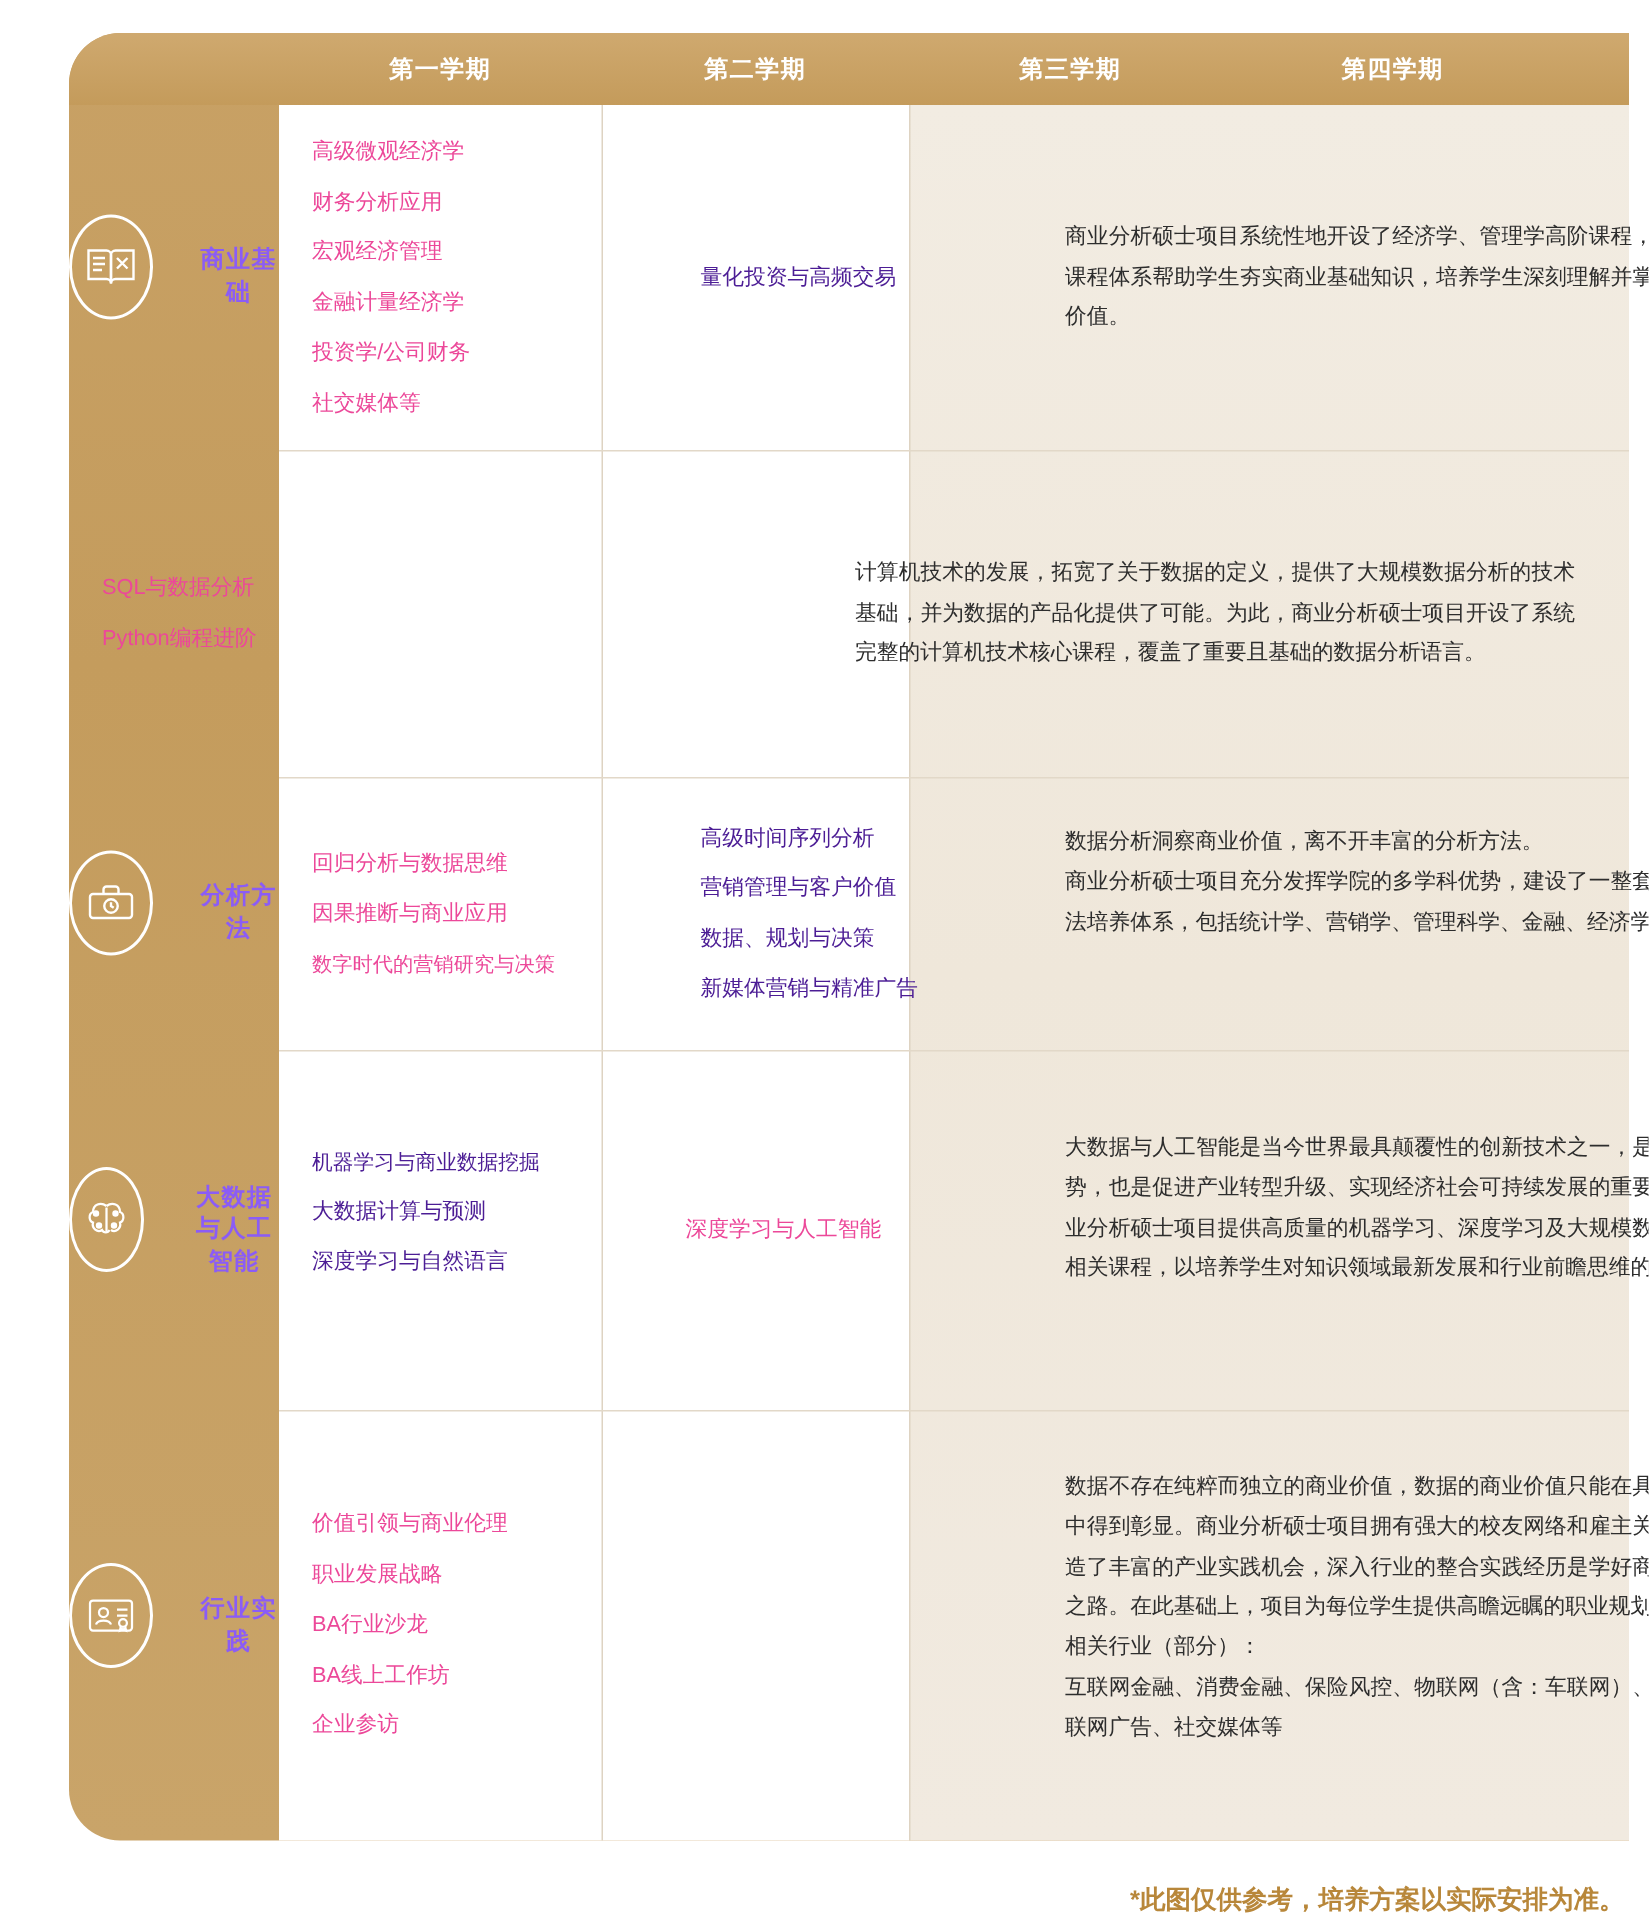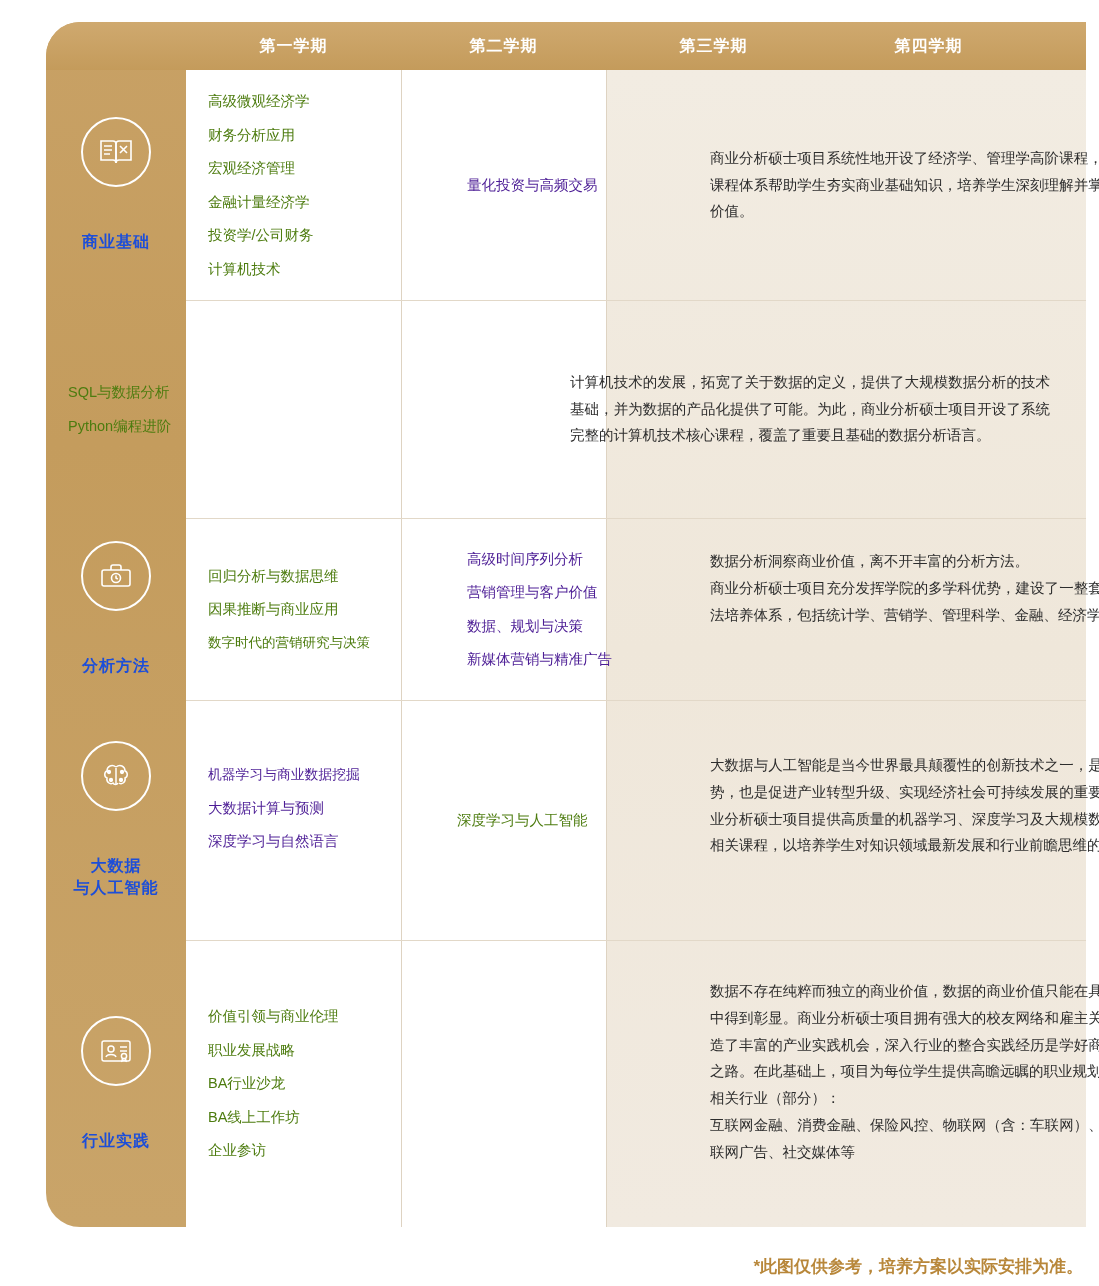--- a/index.html
+++ b/index.html
@@ -114,24 +114,24 @@
     left: 30px;
     width: 1040px;
     z-index: 6;
     display: flex;
   }
 
   .cat-cell {
     flex: 0 0 140px;
     position: relative;
     display: flex;
-    flex-direction: column;
+    flex-direction: row;
     align-items: center;
     justify-content: center;
-    color: #1d4ed8;
+    color: #8b5cf6;
     gap: 30px;
   }
   .cat-icon {
     width: 66px;
     height: 66px;
     border: 2px solid #ffffff;
     border-radius: 50%;
     display: flex;
     align-items: center;
     justify-content: center;
@@ -156,21 +156,21 @@
   .sem1 { flex: 0 0 215px; }
   .sem2 { flex: 0 0 205px; }
 
   .course {
     font-size: 14.5px;
     line-height: 1;
     margin: 0 0 19px 0;
     white-space: nowrap;
   }
   .course:last-child { margin-bottom: 0; }
-  .c-gold { color: #4d7c0f; }
+  .c-gold { color: #ec4899; }
   .c-blue { color: #4c1d95; }
 
   .desc-cell {
     flex: 0 0 480px;
     padding: 0 28px 0 16px;
     display: flex;
     flex-direction: column;
     justify-content: center;
   }
   .desc-text {
@@ -229,21 +229,21 @@
         </svg>
       </div>
       <div class="cat-label">商业基础</div>
     </div>
     <div class="sem-cell sem1">
       <div class="course c-gold">高级微观经济学</div>
       <div class="course c-gold">财务分析应用</div>
       <div class="course c-gold">宏观经济管理</div>
       <div class="course c-gold">金融计量经济学</div>
       <div class="course c-gold">投资学/公司财务</div>
-      <div class="course c-gold">计算机技术</div>
+      <div class="course c-gold">社交媒体等</div>
     </div>
     <div class="sem-cell sem2">
       <div class="course c-blue">量化投资与高频交易</div>
     </div>
     <div class="desc-cell">
       <div class="desc-text">商业分析硕士项目系统性地开设了经济学、管理学高阶课程，通过高质量的课程体系帮助学生夯实商业基础知识，培养学生深刻理解并掌握数据的商业价值。</div>
     </div>
   </div>
 
   <div class="row" style="top:300px; height:218px;">

